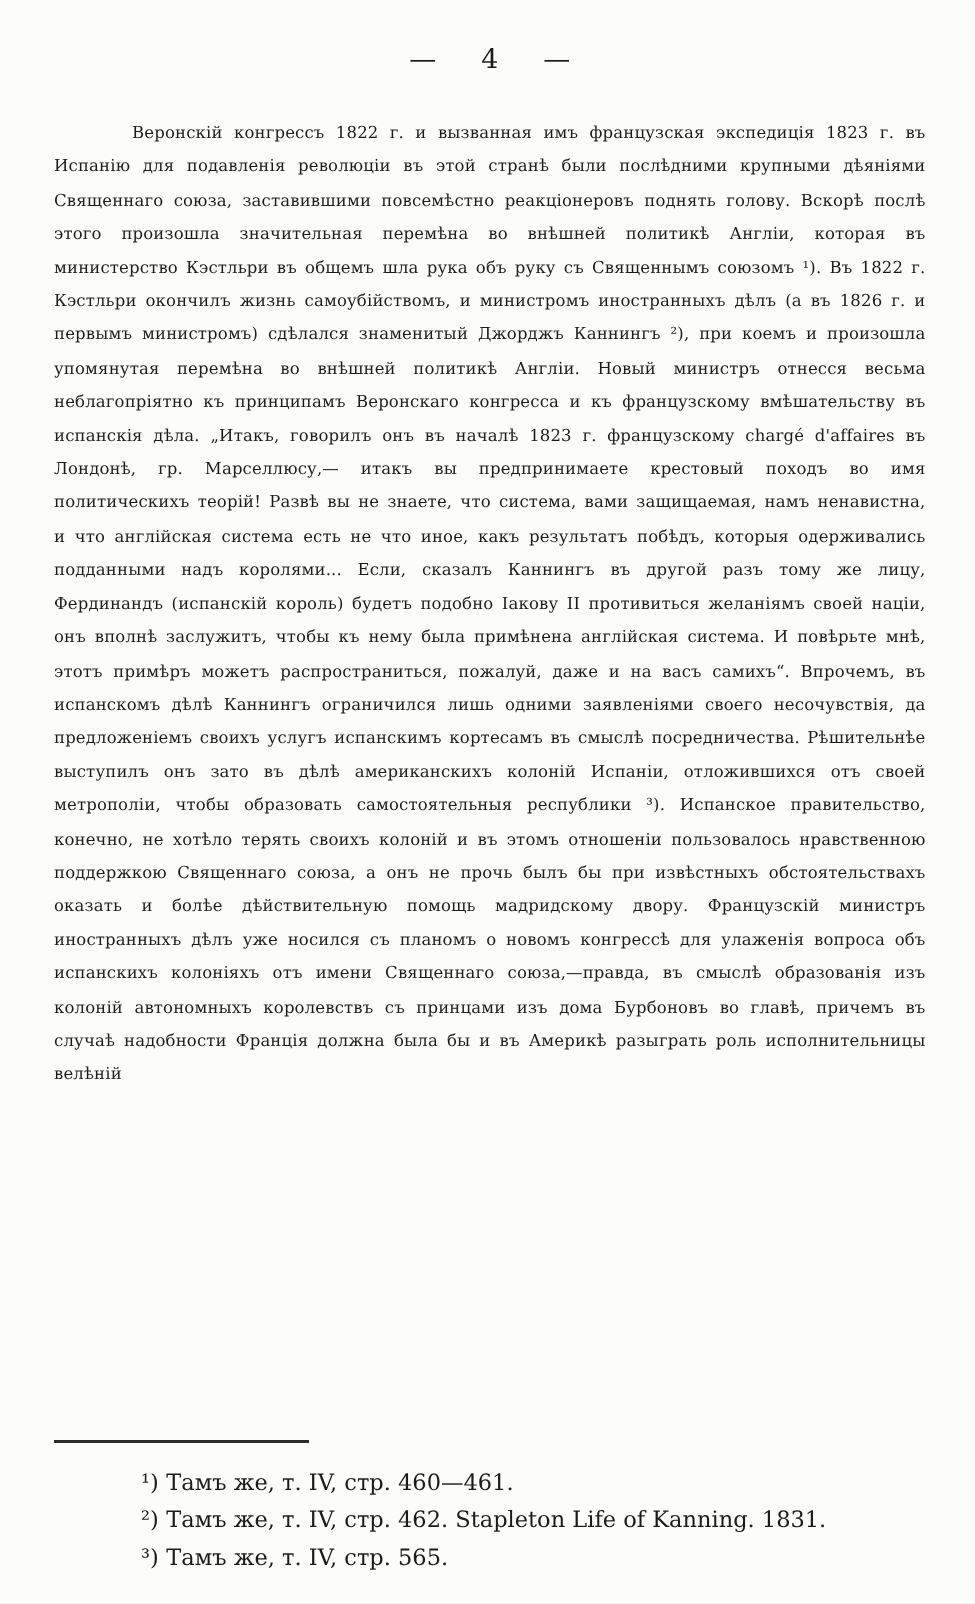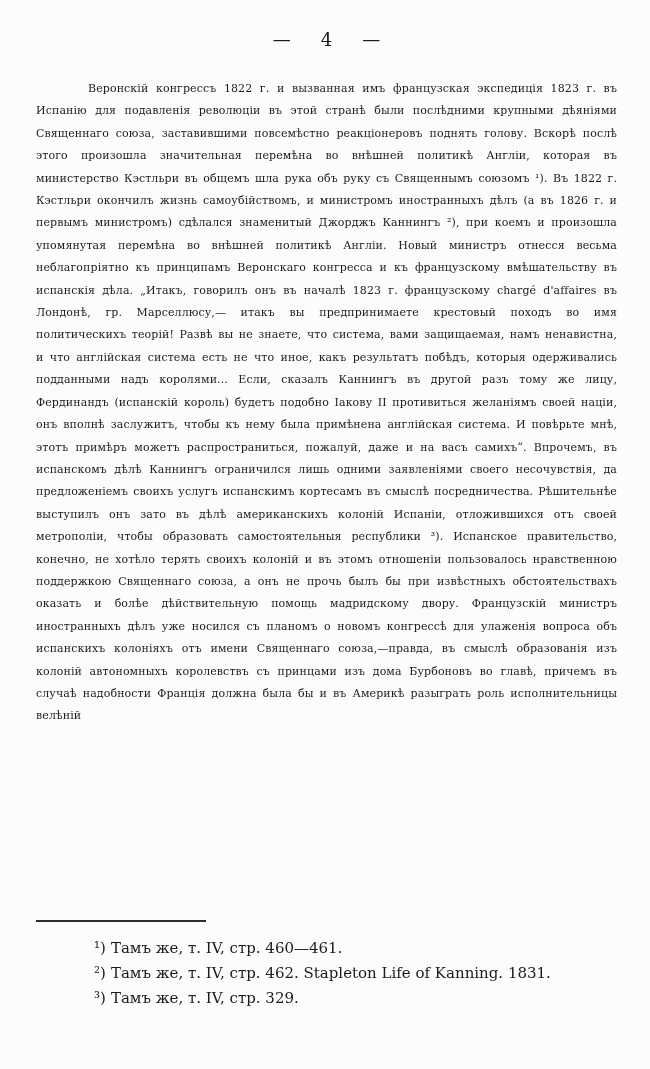--- a/index.html
+++ b/index.html
@@ -36,21 +36,21 @@
     font-size: 11px;
     line-height: 22.4px;
     text-align: justify;
     text-indent: 52px;
     letter-spacing: 0.1px;
     word-spacing: 1px;
   }
   .footer {
     position: absolute;
     left: 36px;
-    top: 920px;
+    top: 960px;
     width: 580px;
   }
   .footnote-rule {
     width: 170px;
     height: 2px;
     background: #2c2c2c;
     margin: 0 0 14px 0;
   }
   .footnotes {
     font-size: 15px;
@@ -77,18 +77,18 @@
   <div class="footer">
     <div class="footnote-rule"></div>
     <div class="footnotes">
       <div class="footnote">
         <span class="fn-marker">¹)</span><span class="fn-text">Тамъ же, т. IV, стр. 460—461.</span>
       </div>
       <div class="footnote">
         <span class="fn-marker">²)</span><span class="fn-text">Тамъ же, т. IV, стр. 462. Stapleton Life of Kanning. 1831.</span>
       </div>
       <div class="footnote">
-        <span class="fn-marker">³)</span><span class="fn-text">Тамъ же, т. IV, стр. 329.</span>
+        <span class="fn-marker">³)</span><span class="fn-text">Тамъ же, т. IV, стр. 565.</span>
       </div>
     </div>
   </div>
 
 </div>
 
 </body></html>

